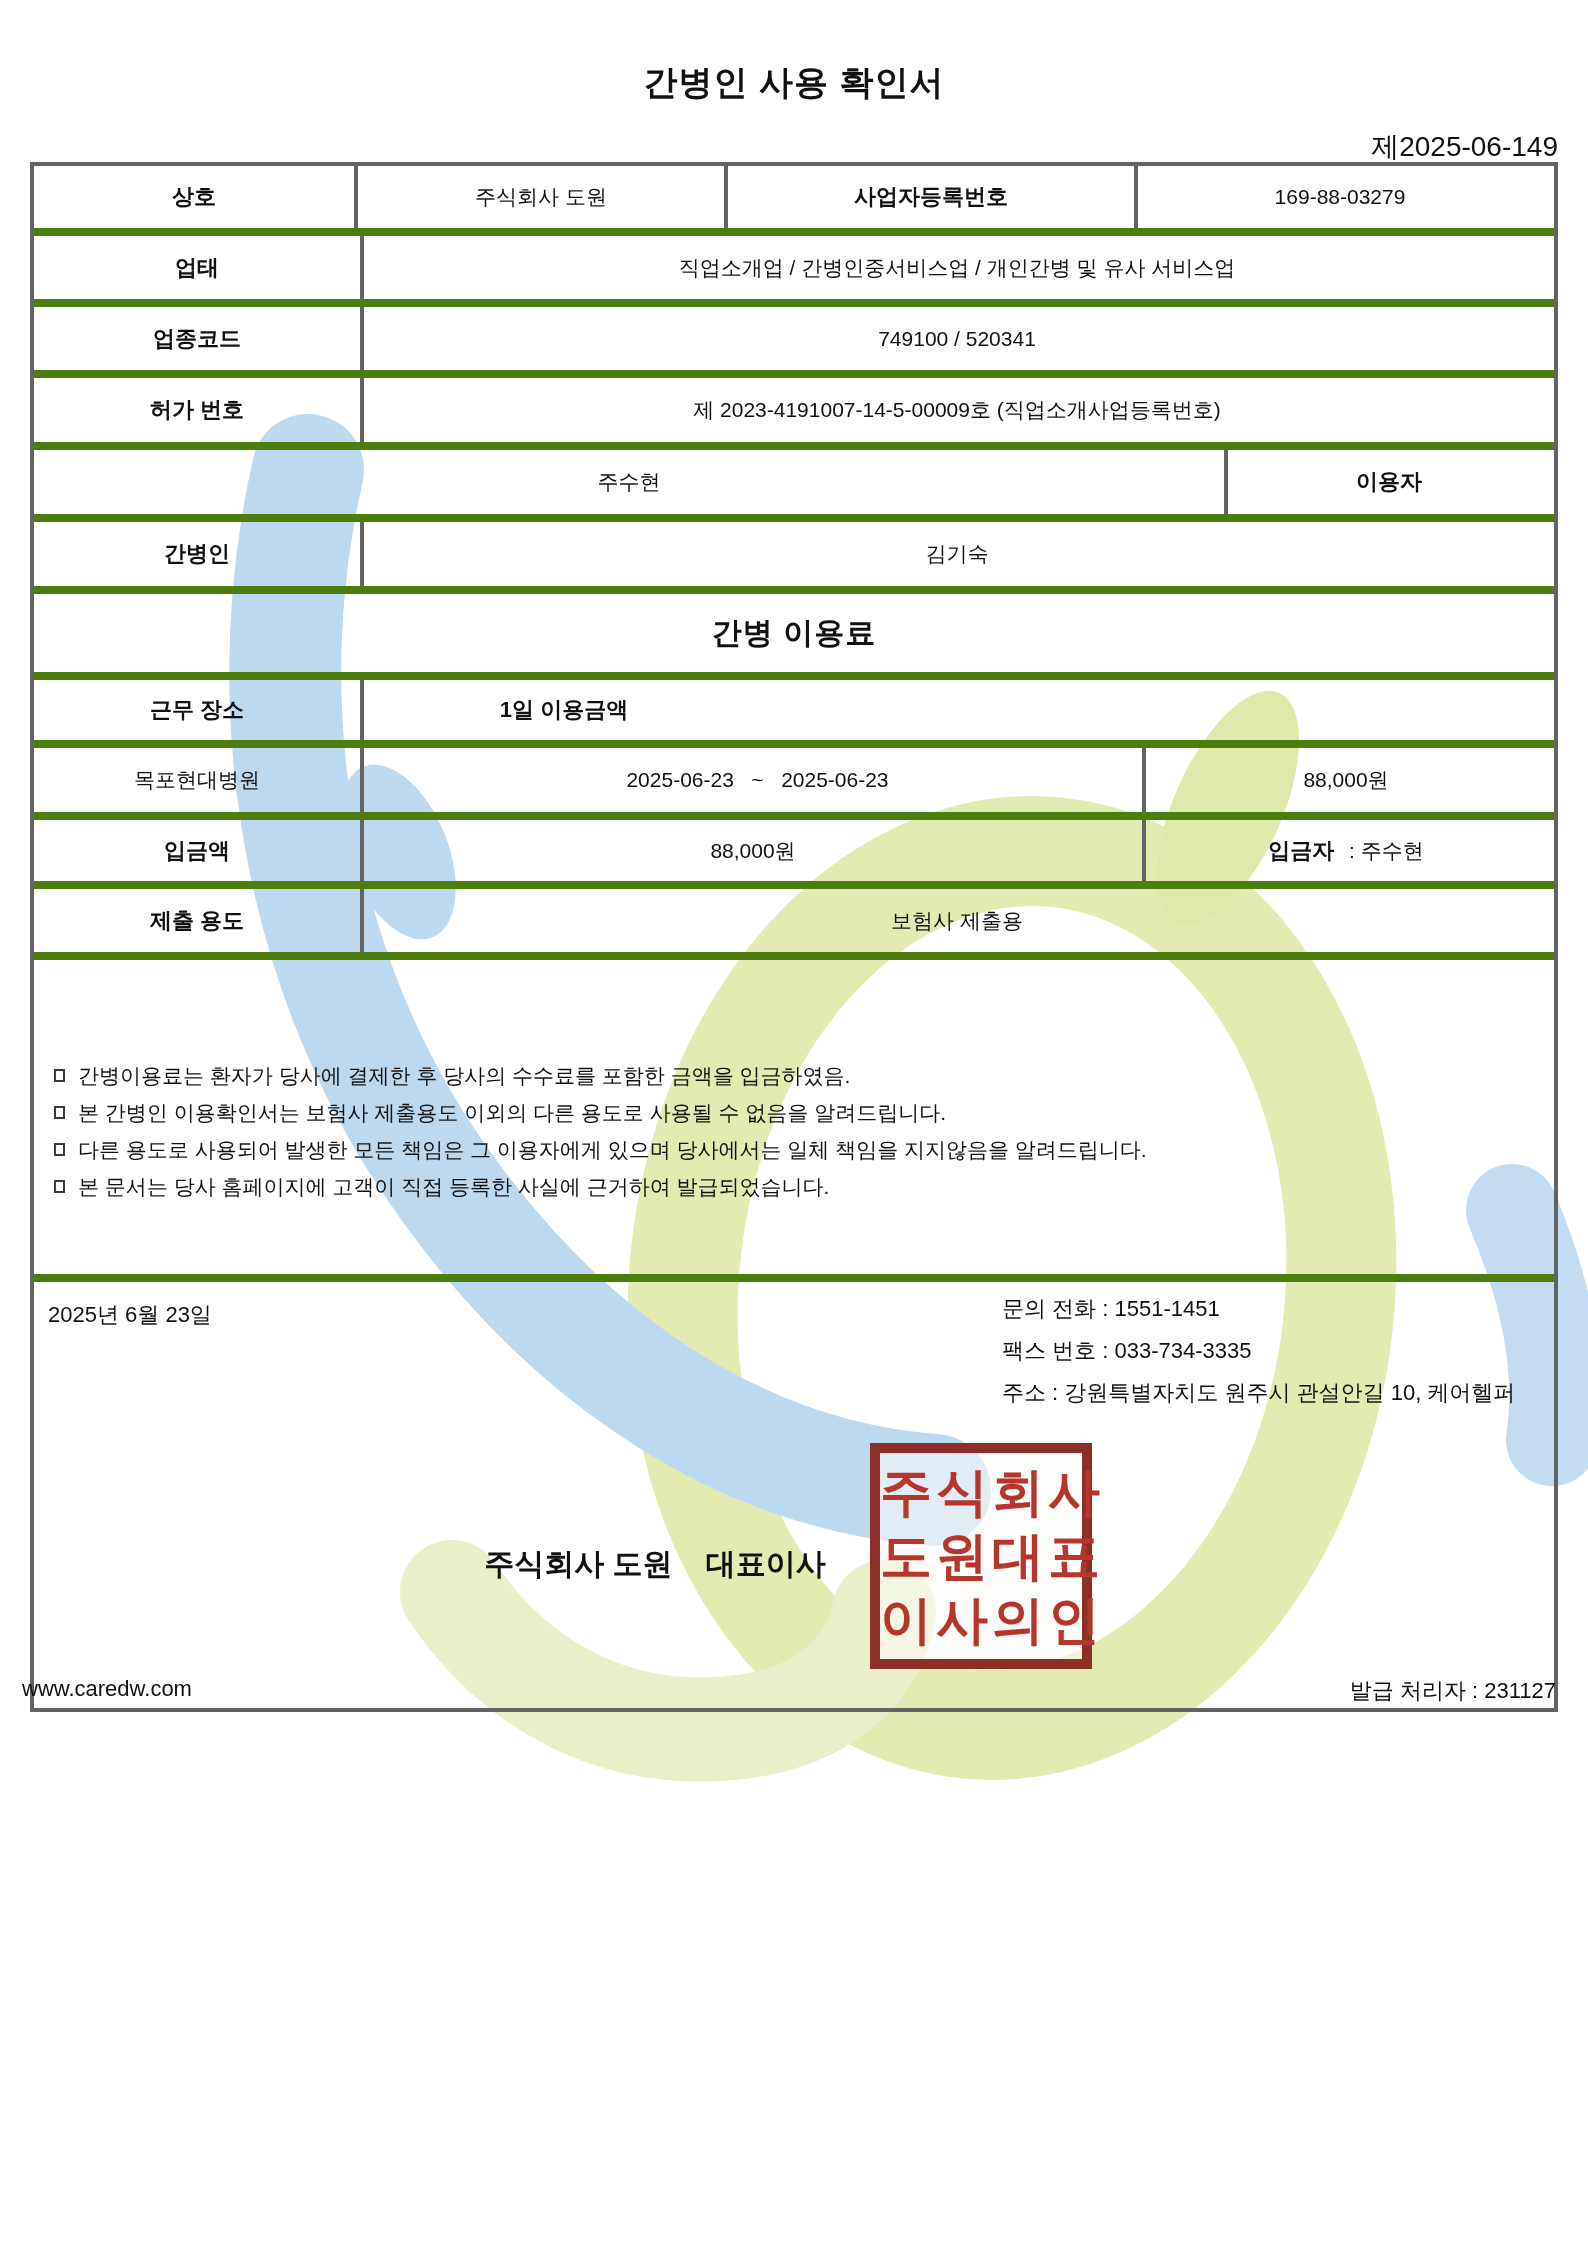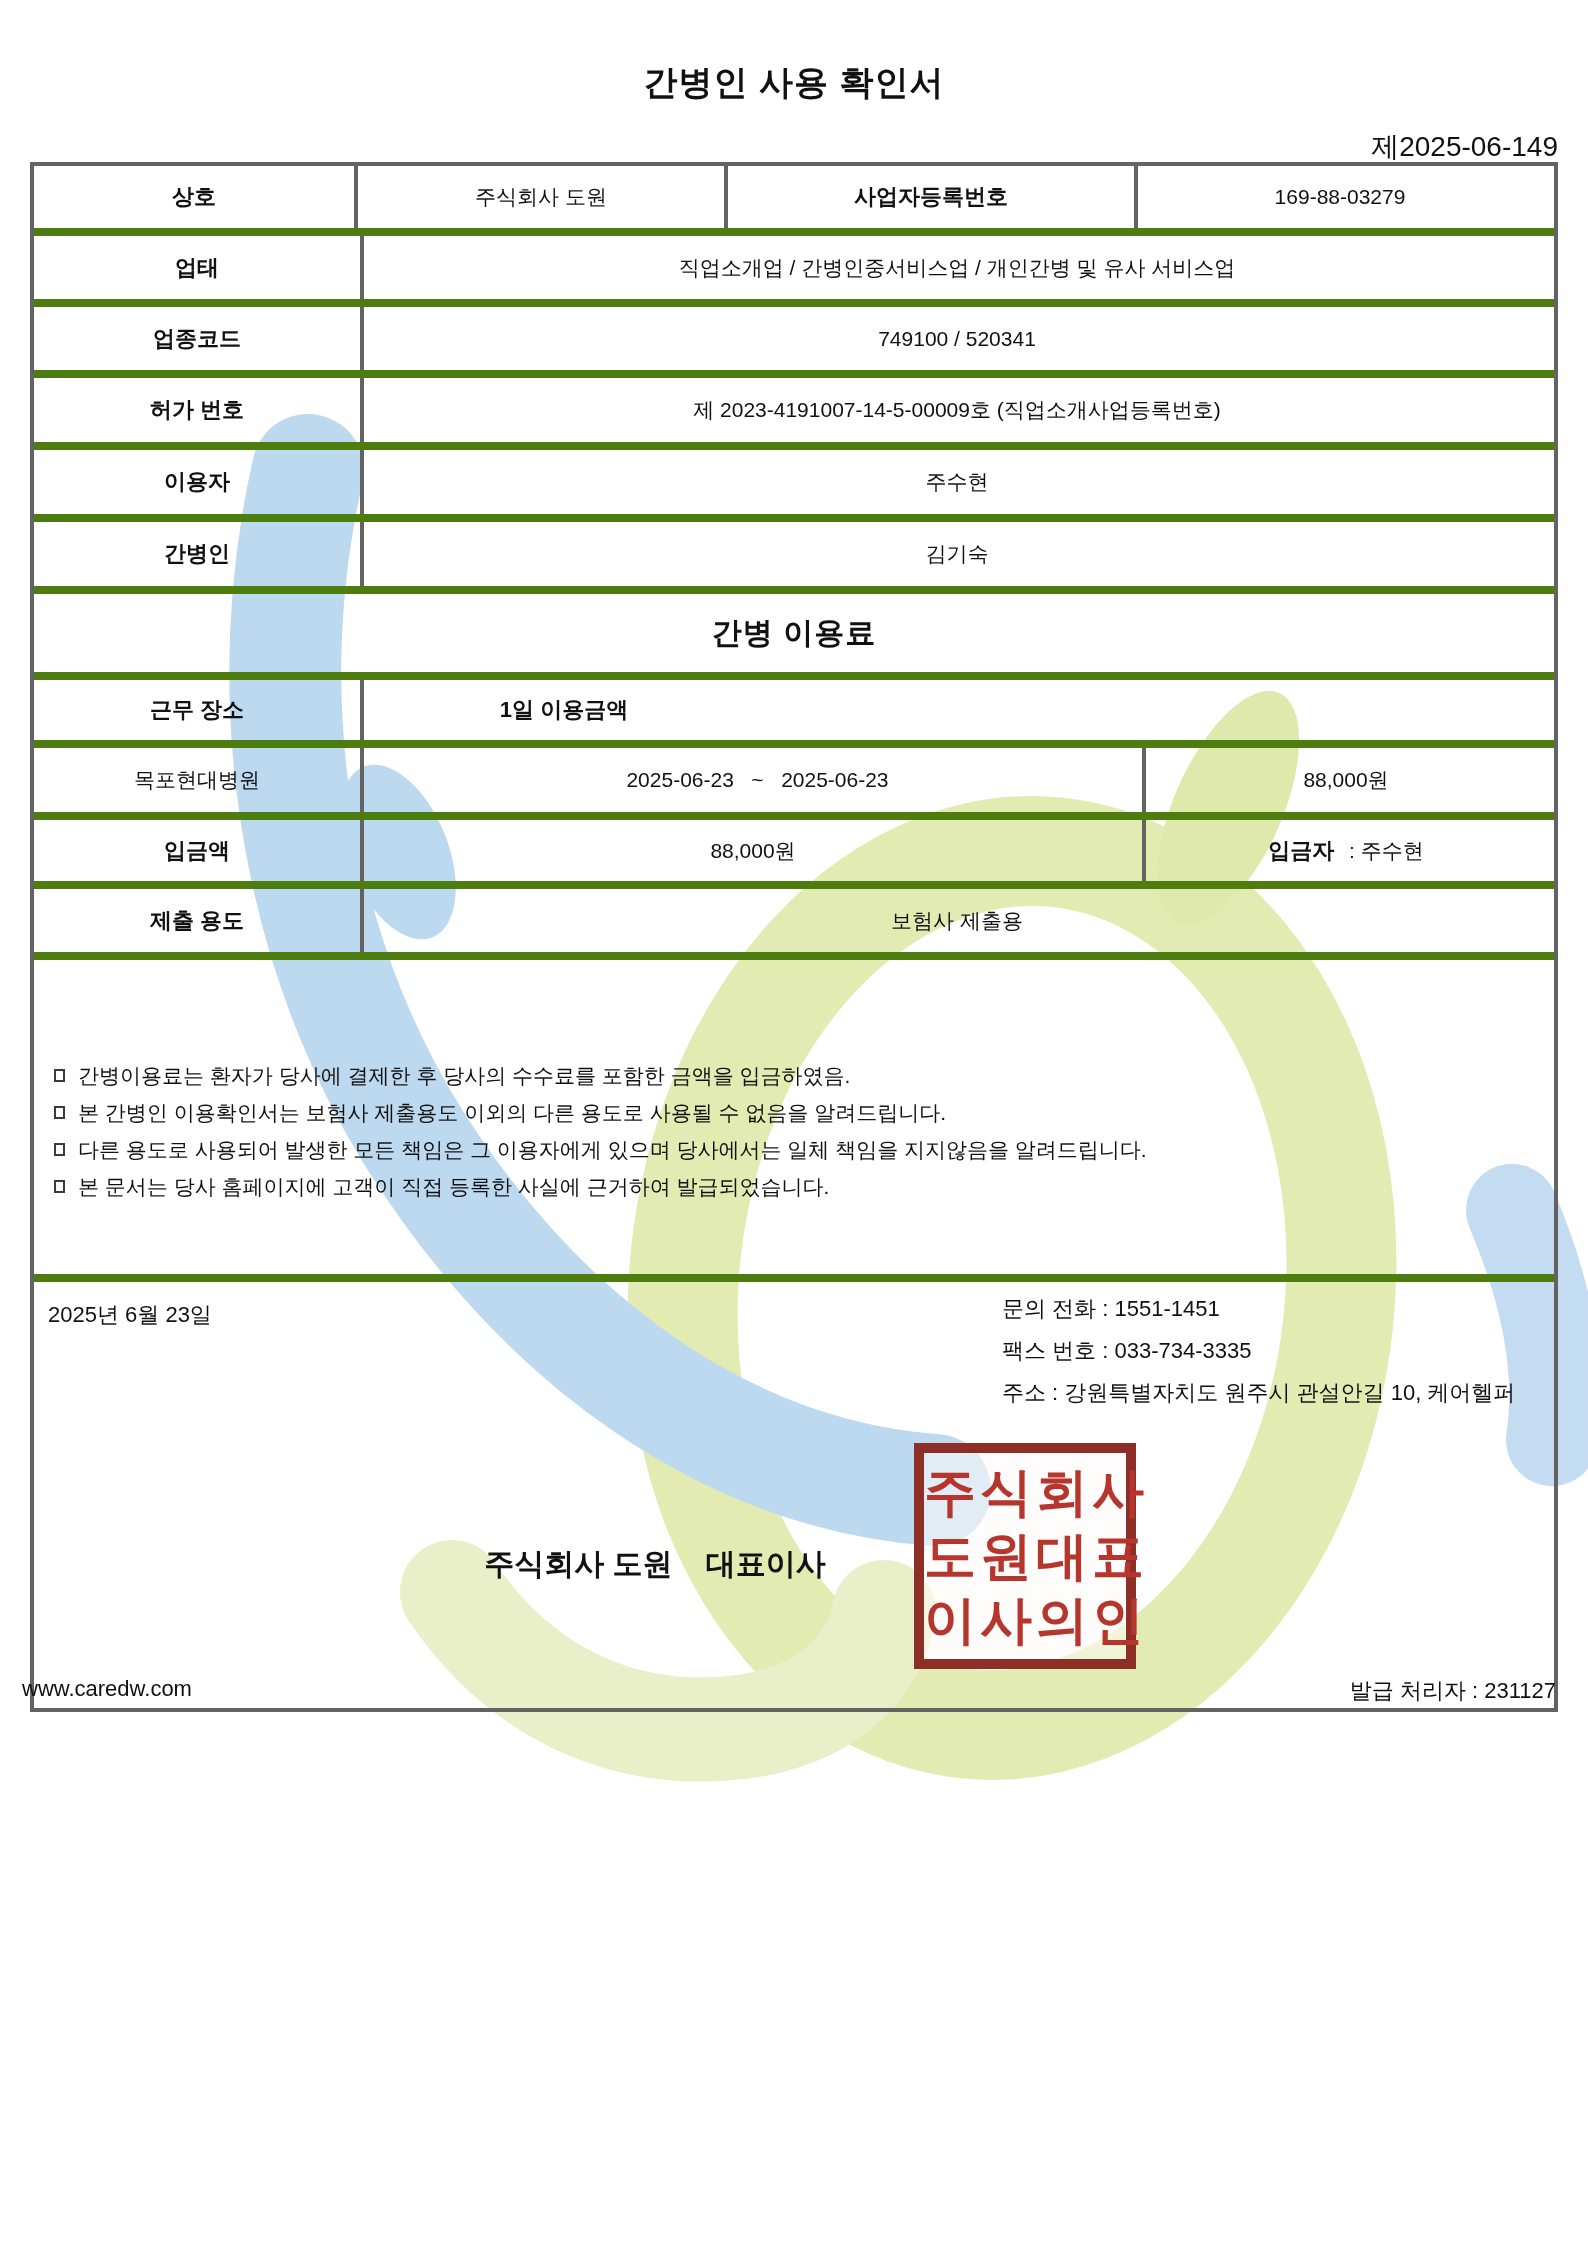--- a/index.html
+++ b/index.html
@@ -74,21 +74,21 @@
     text-align:center;font-size:30px;font-weight:bold;white-space:pre;
   }
   .seal{
     position:absolute;left:836px;top:161px;
     width:202px;height:206px;
     border:10px solid #8d2e27;
     background:rgba(255,252,247,0.55);
     color:#b6362d;
     font-weight:bold;font-size:52px;line-height:64px;
     letter-spacing:4px;text-align:center;
-    display:flex;flex-direction:column;justify-content:center;margin-left:44px;
+    display:flex;flex-direction:column;justify-content:center;
   }
   .seal div{white-space:nowrap;}
 
   .footer-left{position:absolute;left:22px;top:1676px;font-size:22px;}
   .footer-right{position:absolute;right:32px;top:1676px;font-size:22px;}
 </style>
 </head>
 <body>
 
 <div class="page">
@@ -129,22 +129,22 @@
         <div class="td lbl c326 h63">업종코드</div>
         <div class="td c1190 h63">749100 / 520341</div>
       </div>
 
       <div class="tr">
         <div class="td lbl c326 h64">허가 번호</div>
         <div class="td c1190 h64">제 2023-4191007-14-5-00009호 (직업소개사업등록번호)</div>
       </div>
 
       <div class="tr">
+        <div class="td c1190 h64">주수현</div>
         <div class="td lbl c326 h64">이용자</div>
-        <div class="td c1190 h64">주수현</div>
       </div>
 
       <div class="tr">
         <div class="td lbl c326 h64">간병인</div>
         <div class="td c1190 h64">김기숙</div>
       </div>
 
       <div class="tr">
         <div class="td fee-title c1520 h78">간병 이용료</div>
       </div>

